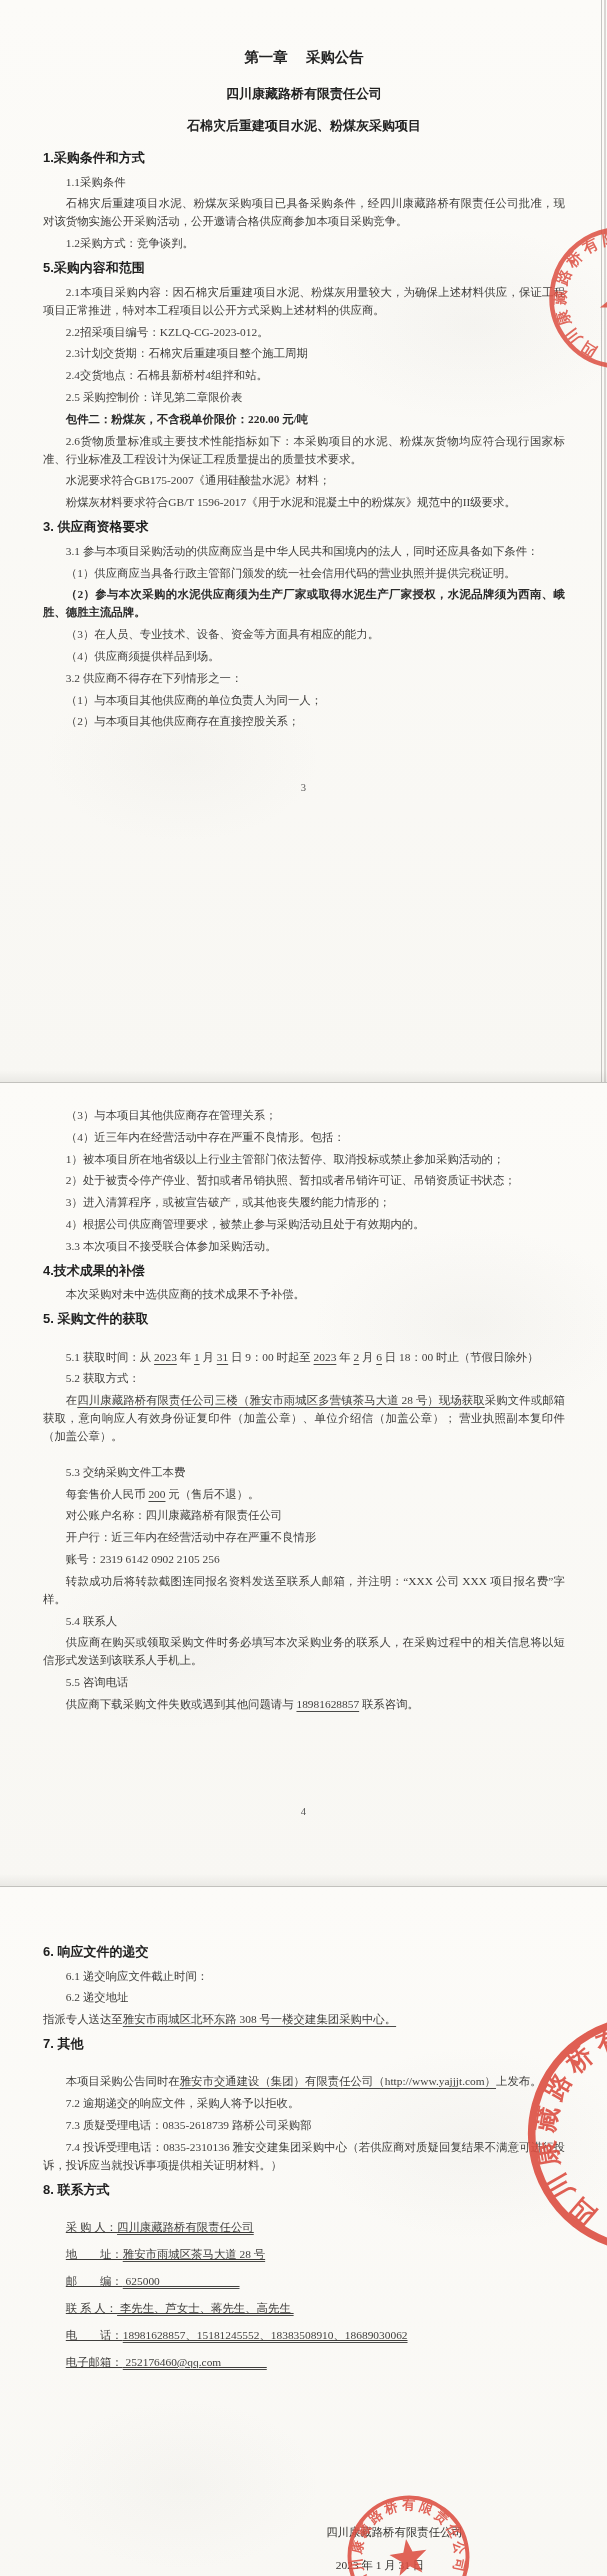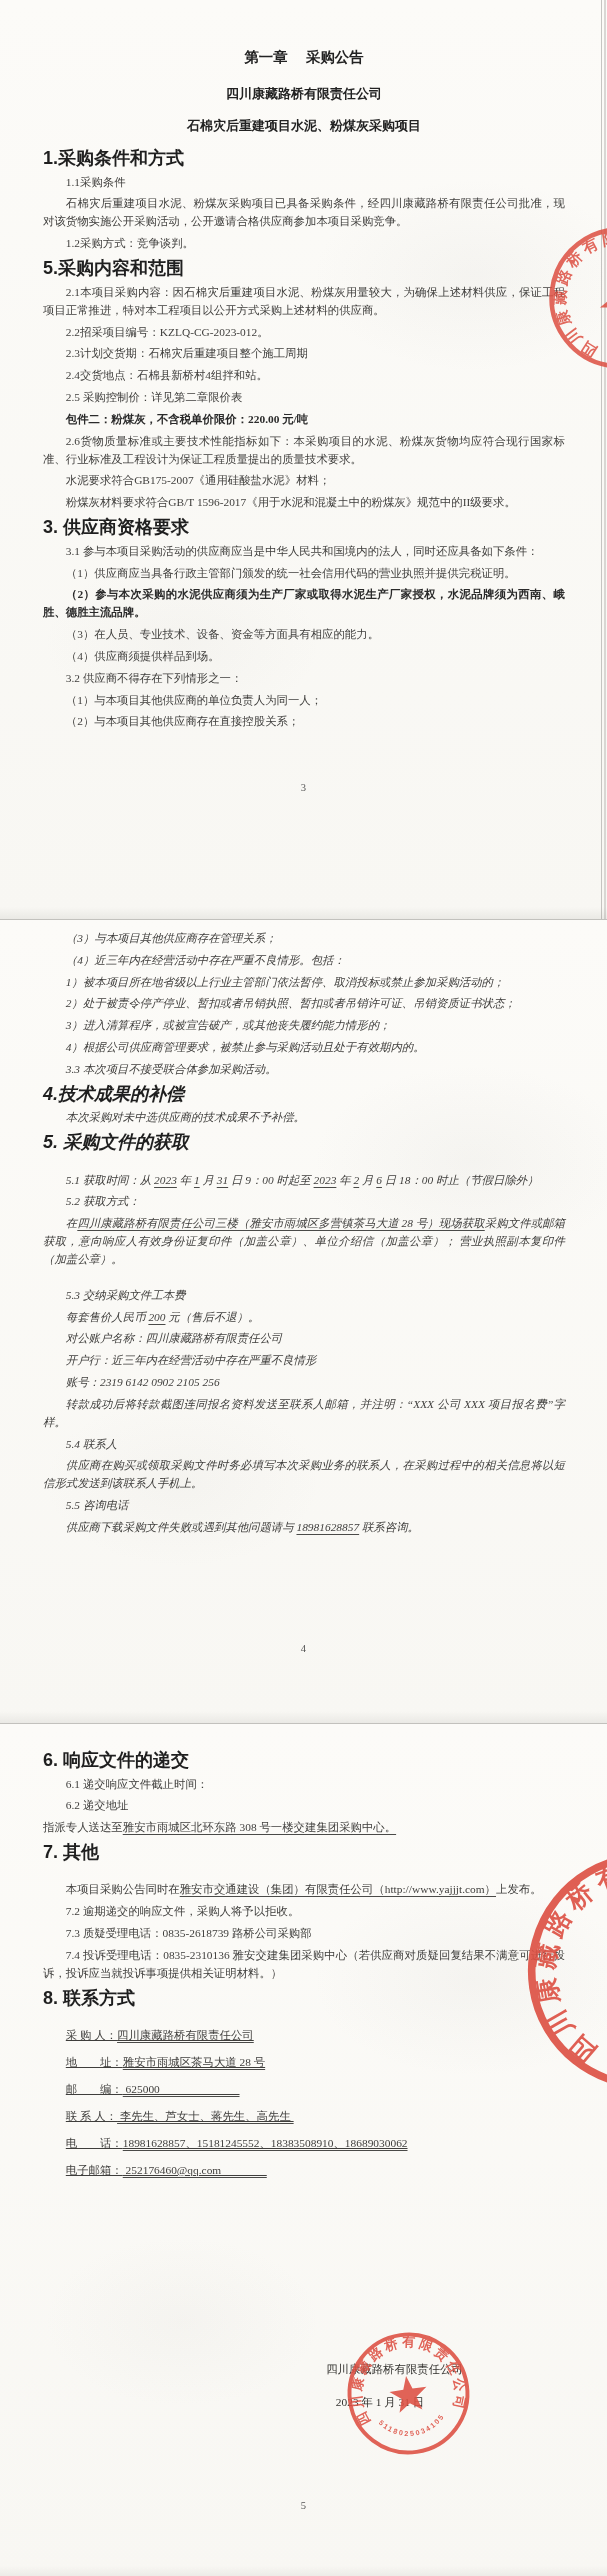--- a/index.html
+++ b/index.html
@@ -1,36 +1,36 @@
 <!DOCTYPE html>
 <html style="font-size:12px"><head>
 <meta charset="utf-8">
 <style>
   html,body{margin:0;padding:0;background:#e9e8e5;}
   .doc{width:607px;margin:0 auto;background:#fbfaf7;font-family:"Liberation Serif","DejaVu Serif",serif;color:#3f3e3c;}
   .page{position:relative;width:607px;overflow:hidden;background:
     radial-gradient(ellipse 228px 137px at 78% 30%, rgba(190,188,182,.10), transparent 70%),
     radial-gradient(ellipse 197px 121px at 30% 70%, rgba(190,188,182,.08), transparent 70%),
     linear-gradient(#fcfbf8,#f8f7f3);}
-  .page-1{height:919px;}
+  .page-1{height:1082px;}
   .page-2{height:803px;}
   .page-3{height:854px;}
   .page + .page{border-top:1.5px solid #c2c1bd;}
   .page::after{content:"";position:absolute;left:0;right:0;bottom:0;height:12px;
     background:linear-gradient(transparent,rgba(110,110,104,.10));pointer-events:none;}
   .content{padding:0 42px 0 43px;font-size:11.4px;line-height:18px;}
   .page-1 .content{padding-top:46px;}
-  .page-2 .content{padding-top:9px;font-style:italic;}
-  .page-3 .content{padding-top:20px;}
+  .page-2 .content{padding-top:23px;}
+  .page-3 .content{padding-top:49px;}
   .content span{white-space:pre-wrap;}
   .b-title{font-family:"Liberation Sans","DejaVu Sans",sans-serif;font-weight:700;font-size:14.4px;
     color:#222;text-align:center;line-height:23px;margin:0 0 15px;}
   .b-subtitle{font-family:"Liberation Sans","DejaVu Sans",sans-serif;font-weight:700;font-size:13px;
     color:#222;text-align:center;line-height:20px;margin:0 0 12px;}
-  .b-h{font-family:"Liberation Sans","DejaVu Sans",sans-serif;font-weight:700;font-size:18px;
+  .b-h{font-family:"Liberation Sans","DejaVu Sans",sans-serif;font-weight:700;font-size:13px;
     color:#1f1f1f;line-height:20px;margin:6px 0 4.6px;}
   .b-sub{margin:0 0 3.8px;text-indent:2em;}
   .b-p{margin:0 0 3.8px;text-indent:2em;text-align:justify;}
   .b-flush{margin:0 0 3.8px;}
   .b-contact{margin:0 0 9px;text-indent:2em;text-decoration:underline;}
   .b-spacer{height:13.7px;}
   .bold{font-weight:700;color:#2a2a2a;}
   .u{text-decoration:underline;text-underline-offset:3px;text-decoration-color:#4a4a48;}
   .pagenum{position:absolute;left:0;width:100%;text-align:center;font-size:10.6px;color:#555;}
   .page-1 .pagenum{top:782px;}

